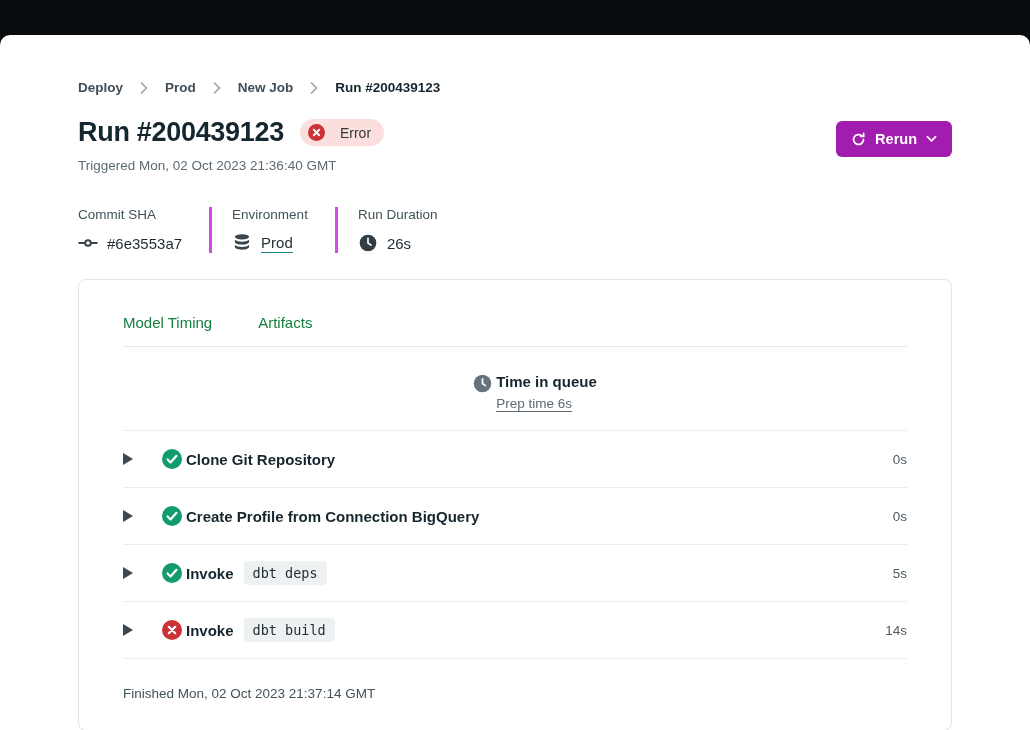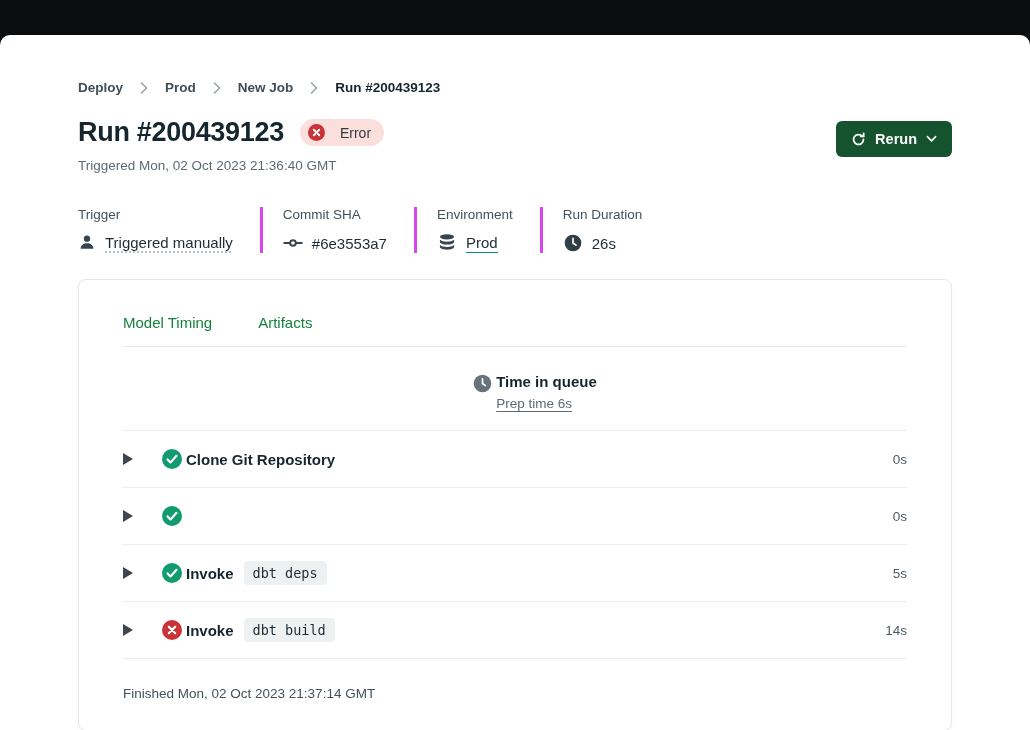--- a/index.html
+++ b/index.html
@@ -32,21 +32,21 @@
   h1.run-title { font-size: 27px; font-weight: 700; color: #15262e; letter-spacing: -0.3px; }
   .status-badge {
     display: inline-flex; align-items: center; gap: 15px;
     background: #fbdfdc; border-radius: 15px; padding: 5px 13px 5px 8px;
     font-size: 14px; color: #33393d; font-weight: 400;
   }
   .triggered-line { margin-top: 10px; font-size: 13.5px; color: #5c6b73; }
 
   .rerun-btn {
     display: inline-flex; align-items: center; gap: 9px;
-    background: #14532d; color: #ffffff; border: none; cursor: pointer;
+    background: #a21caf; color: #ffffff; border: none; cursor: pointer;
     font-family: "Liberation Sans", sans-serif;
     font-size: 14.5px; font-weight: 600;
     padding: 10px 15px; border-radius: 6px; margin-top: 4px;
   }
 
   
   .meta-row { display: flex; margin-top: 34px; }
   .meta-item { padding-right: 27px; }
   .meta-item + .meta-item { border-left: 3px solid #d946ef; padding-left: 20px; }
   .meta-label { font-size: 13.5px; color: #42525a; }
@@ -141,32 +141,20 @@
         <span class="icon">
           <svg width="11" height="8" viewBox="0 0 12 8" fill="none" stroke="#ffffff" stroke-width="1.8" stroke-linecap="round" stroke-linejoin="round">
               <path d="M1.5 1.5L6 6l4.5-4.5"></path>
             </svg>
         </span>
       </button>
     </div>
 
     <div class="meta-row">
       <div class="meta-item">
-        <div class="meta-label">Trigger</div>
-        <div class="meta-value">
-          <span class="icon">
-            <svg width="18" height="18" viewBox="0 0 24 24" fill="#39454d">
-                <circle cx="12" cy="7.5" r="4.2"></circle>
-                <path d="M3.5 21c0-4.6 3.8-7.2 8.5-7.2s8.5 2.6 8.5 7.2z"></path>
-              </svg>
-          </span>
-          <span class="dotted-link">Triggered manually</span>
-        </div>
-      </div>
-      <div class="meta-item">
         <div class="meta-label">Commit SHA</div>
         <div class="meta-value">
           <span class="icon">
             <svg width="20" height="20" viewBox="0 0 24 24" fill="none" stroke="#39454d" stroke-width="2.4" stroke-linecap="round">
                 <circle cx="12" cy="12" r="3.4"></circle>
                 <line x1="1.5" y1="12" x2="8" y2="12"></line>
                 <line x1="16" y1="12" x2="22.5" y2="12"></line>
               </svg>
           </span>
           <span>#6e3553a7</span>
@@ -237,20 +225,21 @@
       <div class="step-row">
         <span class="caret-col">
             <span class="caret"></span>
           </span>
         <span class="status-col icon">
           <svg width="20" height="20" viewBox="0 0 20 20">
               <circle cx="10" cy="10" r="10" fill="#119b6f"></circle>
               <path d="M5.6 10.4l2.9 3 6-6.6" stroke="#fff" stroke-width="2.2" fill="none" stroke-linecap="round" stroke-linejoin="round"></path>
             </svg>
         </span>
+        <span class="step-name">Create Profile from Connection BigQuery</span>
         <span class="duration">0s</span>
       </div>
 
       <div class="step-row">
         <span class="caret-col">
             <span class="caret"></span>
           </span>
         <span class="status-col icon">
           <svg width="20" height="20" viewBox="0 0 20 20">
               <circle cx="10" cy="10" r="10" fill="#119b6f"></circle>

